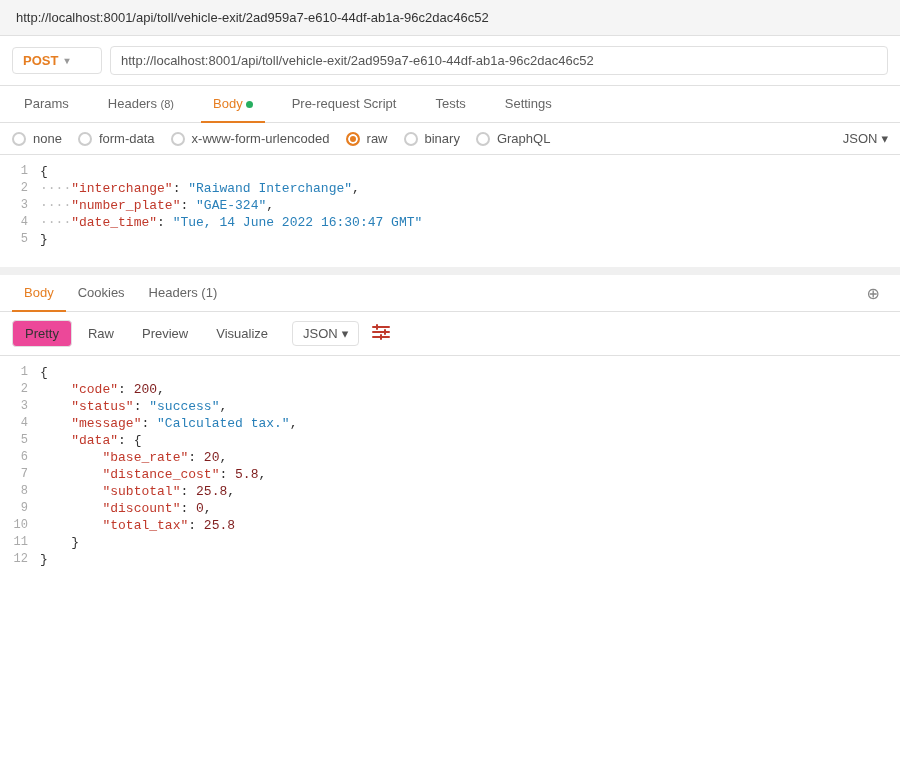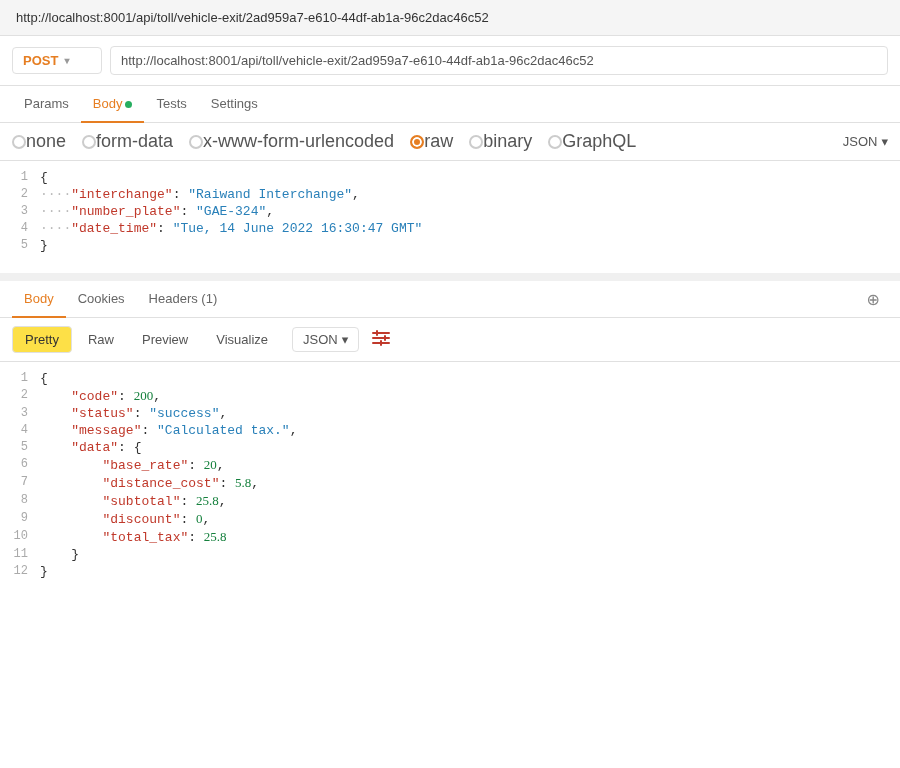--- a/index.html
+++ b/index.html
@@ -59,20 +59,21 @@
       outline: none;
     }
 
     
     .tabs-row {
       display: flex;
       align-items: flex-start;
       border-bottom: 1px solid #e0e0e0;
       padding: 0 12px;
       background: #fff;
+      gap: 15px;
     }
 
     .tab {
       padding: 10px 12px;
       font-size: 13px;
       color: #666;
       cursor: pointer;
       border-bottom: 2px solid transparent;
       margin-bottom: -1px;
       white-space: nowrap;
@@ -105,22 +106,22 @@
       align-items: center;
       padding: 8px 12px;
       gap: 16px;
       border-bottom: 1px solid #e0e0e0;
       background: #fff;
     }
 
     .radio-option {
       display: flex;
       align-items: center;
-      gap: 0;
-      font-size: 18px;
+      gap: 7px;
+      font-size: 13px;
       color: #555;
       cursor: pointer;
     }
 
     .radio-circle {
       width: 14px;
       height: 14px;
       border-radius: 50%;
       border: 2px solid #ccc;
       display: inline-block;
@@ -173,21 +174,21 @@
     .code-content {
       flex: 1;
       white-space: pre;
       font-family: 'Courier New', Courier, monospace;
       font-size: 13px;
     }
 
     .c-brace { color: #333; }
     .c-key { color: #c0392b; }
     .c-string { color: #2980b9; }
-    .c-number { color: #15803d; font-family: Liberation Serif, serif; }
+    .c-number { color: #7f1d1d; }
 
     
     .response-section {
       background: #fff;
     }
 
     .response-tabs-row {
       display: flex;
       align-items: center;
       padding: 0 12px;
@@ -220,21 +221,21 @@
 
     .format-tab {
       padding: 5px 12px;
       font-size: 13px;
       color: #555;
       cursor: pointer;
       border-radius: 4px;
     }
 
     .format-tab.active {
-      background: #fde047;
+      background: #ec4899;
       border: 1px solid #e0e0e0;
       color: #333;
       font-weight: 500;
     }
 
     .format-json-select {
       display: flex;
       align-items: center;
       gap: 4px;
       font-size: 13px;
@@ -274,22 +275,28 @@
     <span style="color:#e67e22;font-weight:700;">POST</span>
     <span class="chevron">▾</span>
   </div>
   <input class="url-bar" type="text" value="http://localhost:8001/api/toll/vehicle-exit/2ad959a7-e610-44df-ab1a-96c2dac46c52" style="">
 </div>
 
 <div class="tabs-row">
   <div class="tab">
     <span>Params</span>
   </div>
+  <div class="tab">
+    <span>Headers <span class="badge">(8)</span></span>
+  </div>
   <div class="tab active">
     <span>Body<span class="dot-indicator"></span></span>
+  </div>
+  <div class="tab">
+    <span>Pre-request Script</span>
   </div>
   <div class="tab">
     <span>Tests</span>
   </div>
   <div class="tab">
     <span>Settings</span>
   </div>
 </div>
 
 <div class="body-options">

